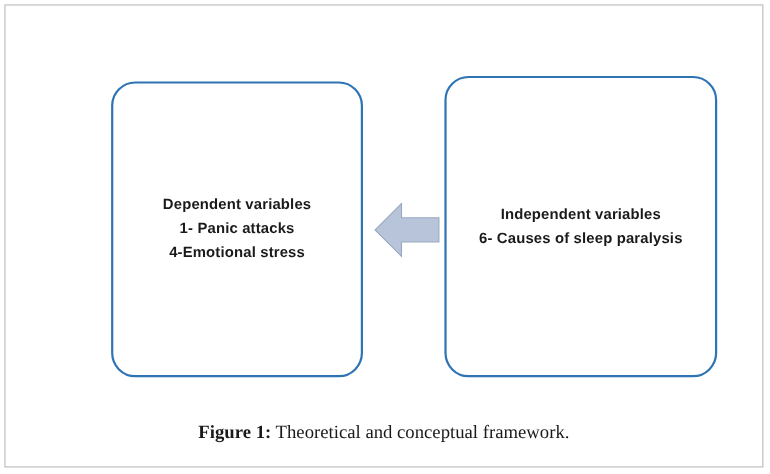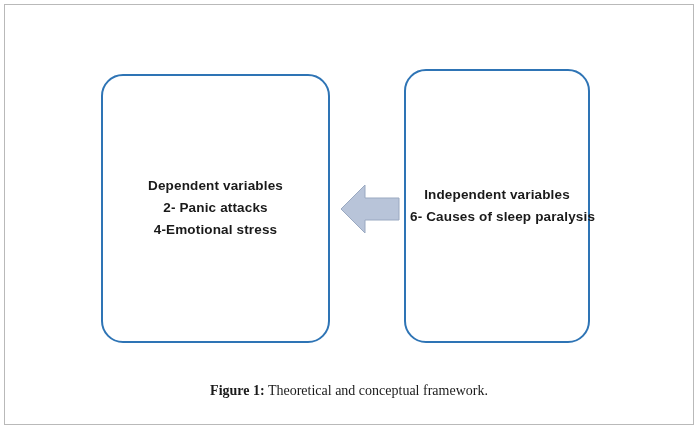--- a/index.html
+++ b/index.html
@@ -46,21 +46,21 @@
   }
   #box-dependent {
     left: 96px;
     top: 69px;
     width: 229px;
     height: 269px;
   }
   #box-independent {
     left: 399px;
     top: 64px;
-    width: 186px;
+    width: 248px;
     height: 274px;
     align-items: center;
   }
   .box-inner {
     width: 100%;
     text-align: center;
     padding: 0 4px;
     box-sizing: border-box;
   }
   .box-title {
@@ -87,41 +87,41 @@
   }
 
   
   .caption {
     position: absolute;
     left: 0;
     top: 378px;
     width: 688px;
     text-align: center;
     font-family: "Liberation Serif", serif;
-    font-size: 14px;
+    font-size: 17px;
     color: #1a1a1a;
   }
   .caption b {
     font-weight: bold;
   }
   .caption .cap-text {
     font-weight: normal;
   }
 </style>
 </head>
 <body>
 
 <div id="figure-frame">
 
   <div class="diagram-area">
 
     <div class="box" id="box-dependent">
       <div class="box-inner">
         <div class="box-title">Dependent variables</div>
-        <div class="box-line">2- Panic attacks</div>
+        <div class="box-line">1- Panic attacks</div>
         <div class="box-line">4-Emotional stress</div>
       </div>
     </div>
 
     <div id="flow-arrow">
       <svg width="62" height="56" viewBox="0 0 62 56" xmlns="http://www.w3.org/2000/svg">
         <polygon points="2,28 26,4 26,17 60,17 60,39 26,39 26,52" fill="#b8c4d9" stroke="#9aa9c1" stroke-width="1"></polygon>
       </svg>
     </div>
 

